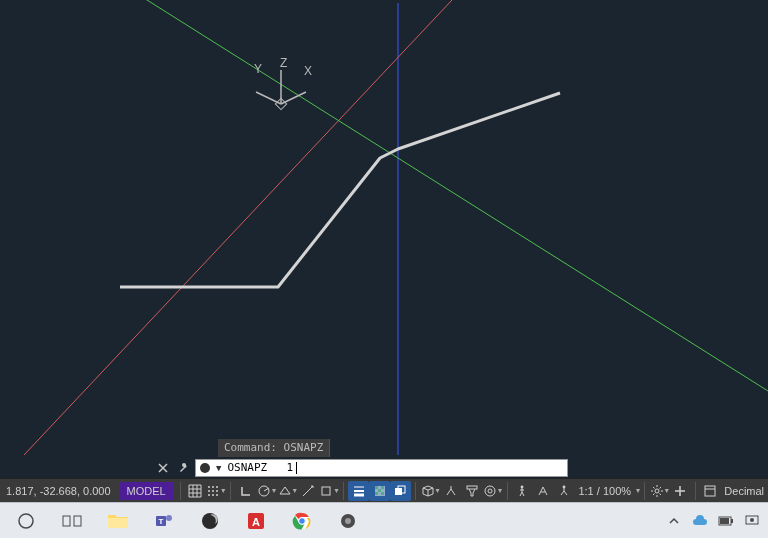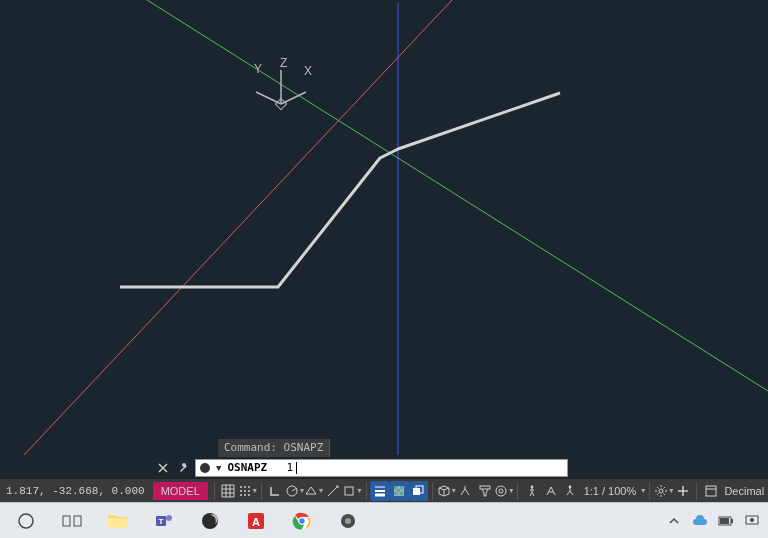--- a/index.html
+++ b/index.html
@@ -64,40 +64,39 @@
     gap: 2px;
   }
   .cmd-caret {
     width: 10px; height: 10px;
     background: #333; border-radius: 50%;
     margin-right: 4px;
   }
   .cmd-arrow {
     font-size: 9px; color: #333; margin-right: 4px;
   }
-  .cmd-cmdname { font-weight: bold; }
+  .cmd-cmdname { font-weight: normal; }
   .cmd-cursor { border-right: 1px solid #000; height: 12px; margin-left: 1px; }
 
   
   .statusbar {
     height: 24px;
     background: #3a3a3a;
     display: flex;
     align-items: center;
     color: #cfcfcf;
     font-size: 11px;
     border-top: 1px solid #222;
   }
   .coords {
     padding: 0 6px;
     white-space: nowrap;
-    font-family: Liberation Mono, monospace;
   }
   .model-btn {
-    background: #be185d;
+    background: #4c1d95;
     padding: 3px 8px;
     margin: 0 2px;
     font-size: 11px;
     color: #cfcfcf;
   }
   .sb-sep {
     width: 1px; height: 18px; background: #555; margin: 0 4px;
   }
   .sb-icon {
     width: 24px; height: 20px;

